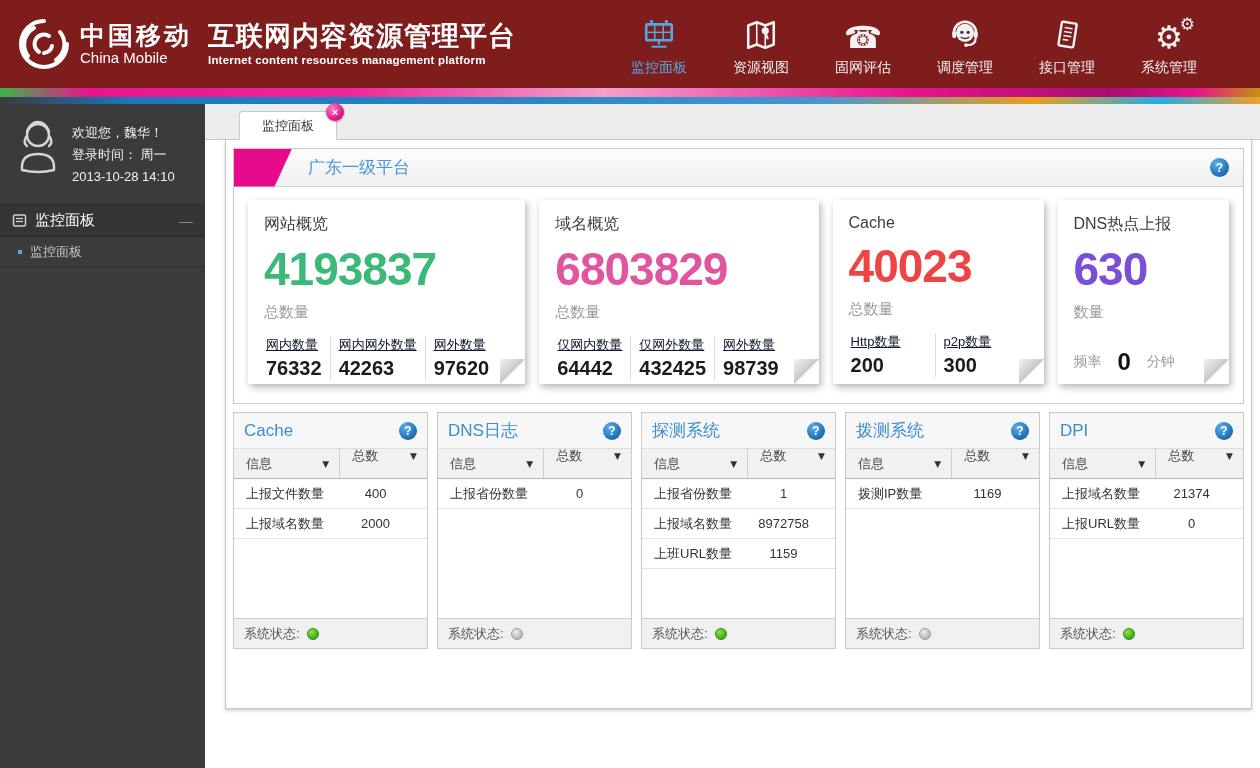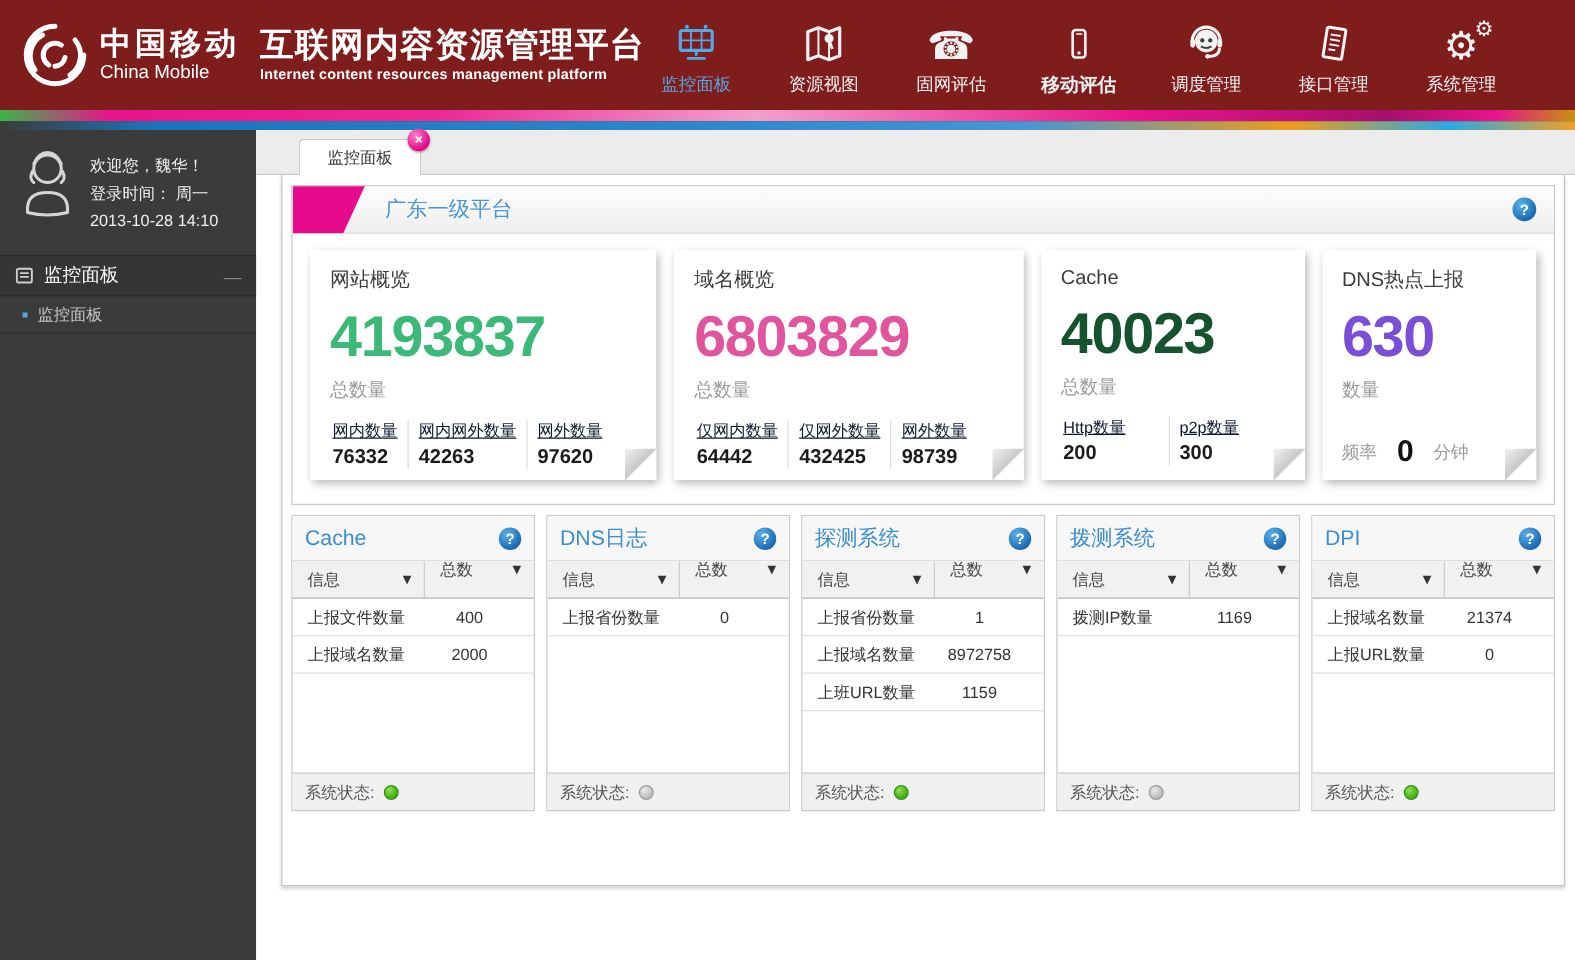--- a/index.html
+++ b/index.html
@@ -88,21 +88,21 @@
   .card:nth-child(3){ width:218px; } .card:nth-child(4){ width:177px; }
   .card-title { font-size:16px; color:#3c3c3c; }
   .bigrow { display:flex; align-items:baseline; gap:10px; margin-top:10px; justify-content:center;flex-direction:column; }
   .card:nth-child(4) .bigrow { justify-content:flex-start; }
   .big { font-size:46px; font-weight:bold; letter-spacing:-1px; line-height:1.05; }
   .biglabel { font-size:15px; color:#9a9a9a; }
   .stats { display:flex; margin-top:14px; }
   .stat { padding:0 8px; } .stat:first-child { padding-left:2px; }
   .stat + .stat { border-left:1px solid #ddd; }
   .stat-label { font-size:13px; color:#0f172a; white-space:nowrap;text-decoration:underline; }
-  .stat-value { font-size:16px; font-weight:bold; color:#1b1b1b; margin-top:3px; }
+  .stat-value { font-size:20px; font-weight:bold; color:#1b1b1b; margin-top:3px; }
   .card:nth-child(3) .stat { flex:1; }
   .freqrow { display:flex; align-items:center; gap:16px; margin-top:26px; }
   .freq-label,.freq-unit { font-size:14px; color:#9a9a9a; }
   .freq-value { font-size:24px; font-weight:bold; color:#111; }
 
   .panels { display:flex; gap:9px; margin-top:8px; }
   .panel { flex:1; border:1px solid #c9c9c9; background:#fff; display:flex; flex-direction:column; height:237px; }
   .panel-head { height:36px; display:flex; align-items:center; padding:0 10px;
     background:#f7f7f7; border-bottom:1px solid #ddd; flex-shrink:0; }
   .panel-title { font-size:17px; color:#3a8ecf; }
@@ -178,30 +178,20 @@
             </svg>
           </div>
           <div class="label">资源视图</div>
         </div>
         <div class="nav-item">
           <div class="icon">
             <span class="glyph">☎</span>
           </div>
           <div class="label">固网评估</div>
         </div>
-        <div class="nav-item bold">
-          <div class="icon">
-            <svg width="26" height="36" viewBox="0 0 32 32">
-              <rect x="10" y="2.5" width="12.5" height="27" rx="2.8" fill="none" stroke="currentColor" stroke-width="2.6"></rect>
-              <line x1="13.5" y1="6.5" x2="19.5" y2="6.5" stroke="currentColor" stroke-width="1.5"></line>
-              <circle cx="16.2" cy="25" r="1.7" fill="currentColor"></circle>
-            </svg>
-          </div>
-          <div class="label">移动评估</div>
-        </div>
         <div class="nav-item">
           <div class="icon">
             <svg width="34" height="36" viewBox="0 0 32 32">
               <circle cx="16" cy="14" r="8.5" fill="currentColor"></circle>
               <path d="M5.5 14 a10.5 10.5 0 0 1 21 0" fill="none" stroke="currentColor" stroke-width="2.4"></path>
               <rect x="4" y="12.5" width="3.6" height="6.5" rx="1.8" fill="currentColor"></rect>
               <rect x="24.4" y="12.5" width="3.6" height="6.5" rx="1.8" fill="currentColor"></rect>
               <path d="M26 19 q0 6.5 -8 6.5" fill="none" stroke="currentColor" stroke-width="2.2"></path>
               <circle cx="17" cy="25.5" r="1.8" fill="currentColor"></circle>
               <circle cx="13" cy="13.5" r="1.6" fill="#3b3b3b"></circle>
@@ -329,21 +319,21 @@
                   </div>
                   <div class="stat">
                     <div class="stat-label">网外数量</div>
                     <div class="stat-value">98739</div>
                   </div>
                 </div>
               </section>
               <section class="card">
                 <div class="card-title">Cache</div>
                 <div class="bigrow">
-                  <span class="big" style="color: #14532d;">40023</span>
+                  <span class="big" style="color: #ef4444;">40023</span>
                   <span class="biglabel">总数量</span>
                 </div>
                 <div class="stats">
                   <div class="stat">
                     <div class="stat-label">Http数量</div>
                     <div class="stat-value">200</div>
                   </div>
                   <div class="stat">
                     <div class="stat-label">p2p数量</div>
                     <div class="stat-value">300</div>

